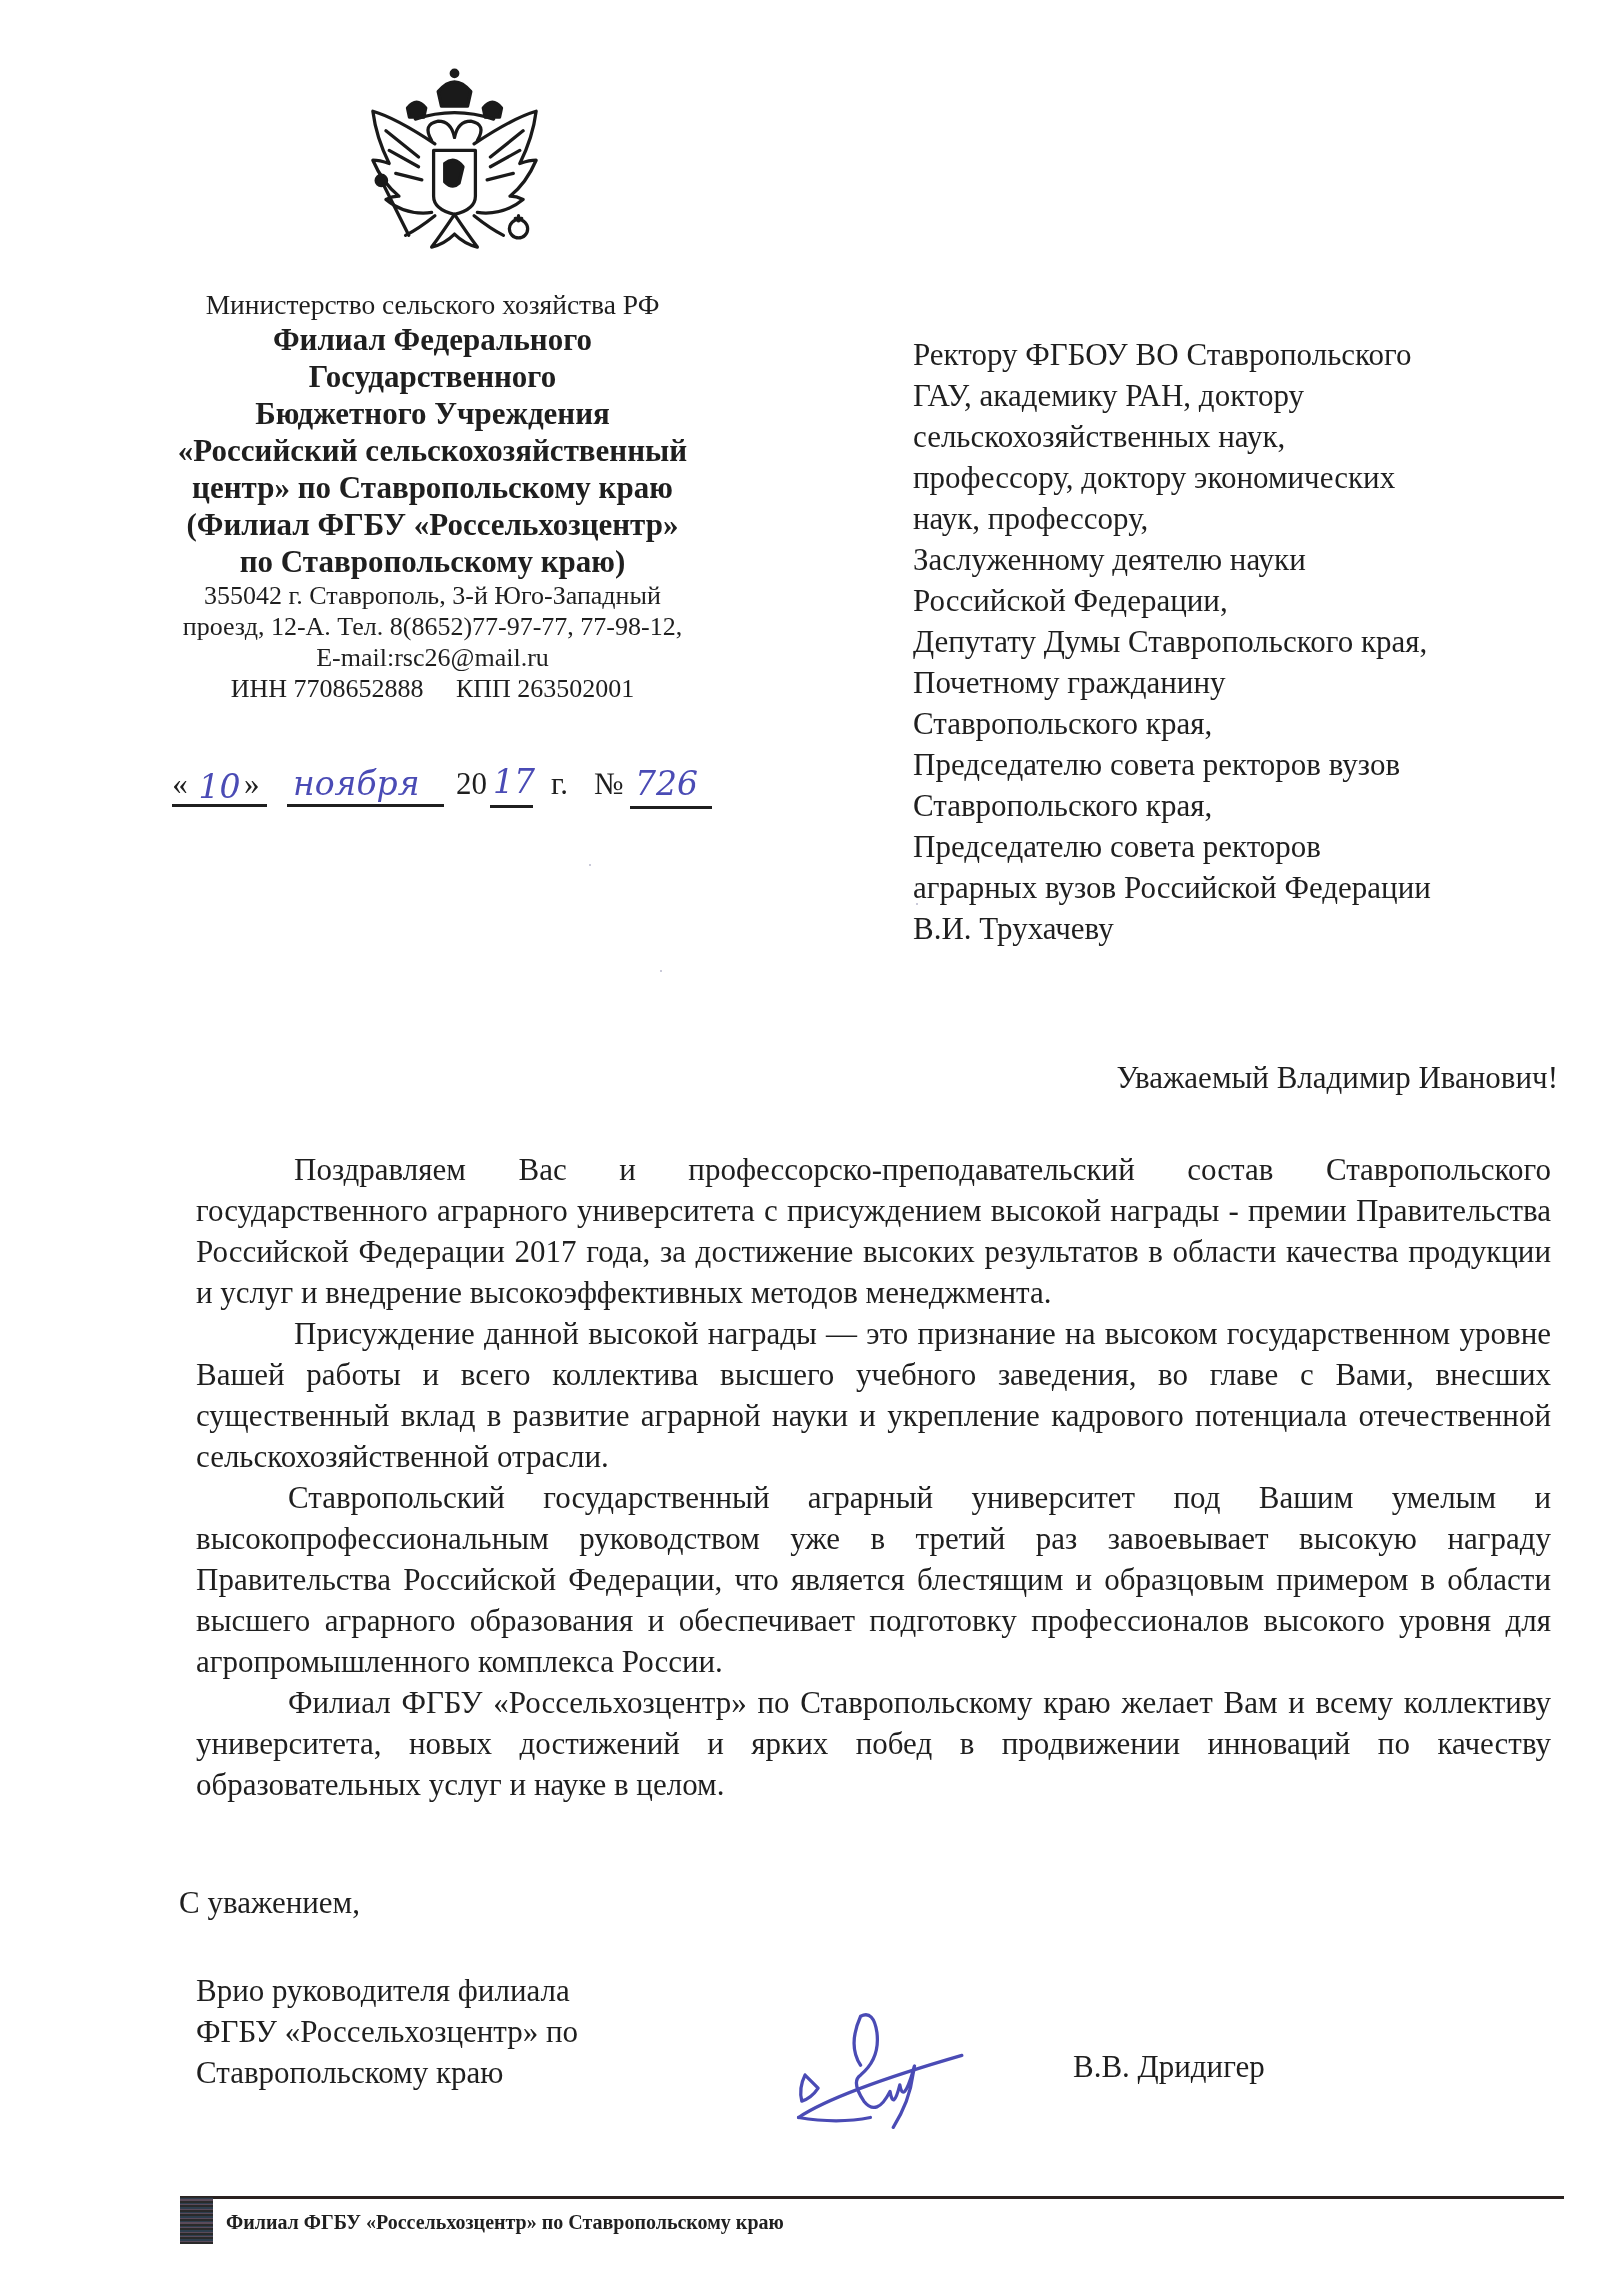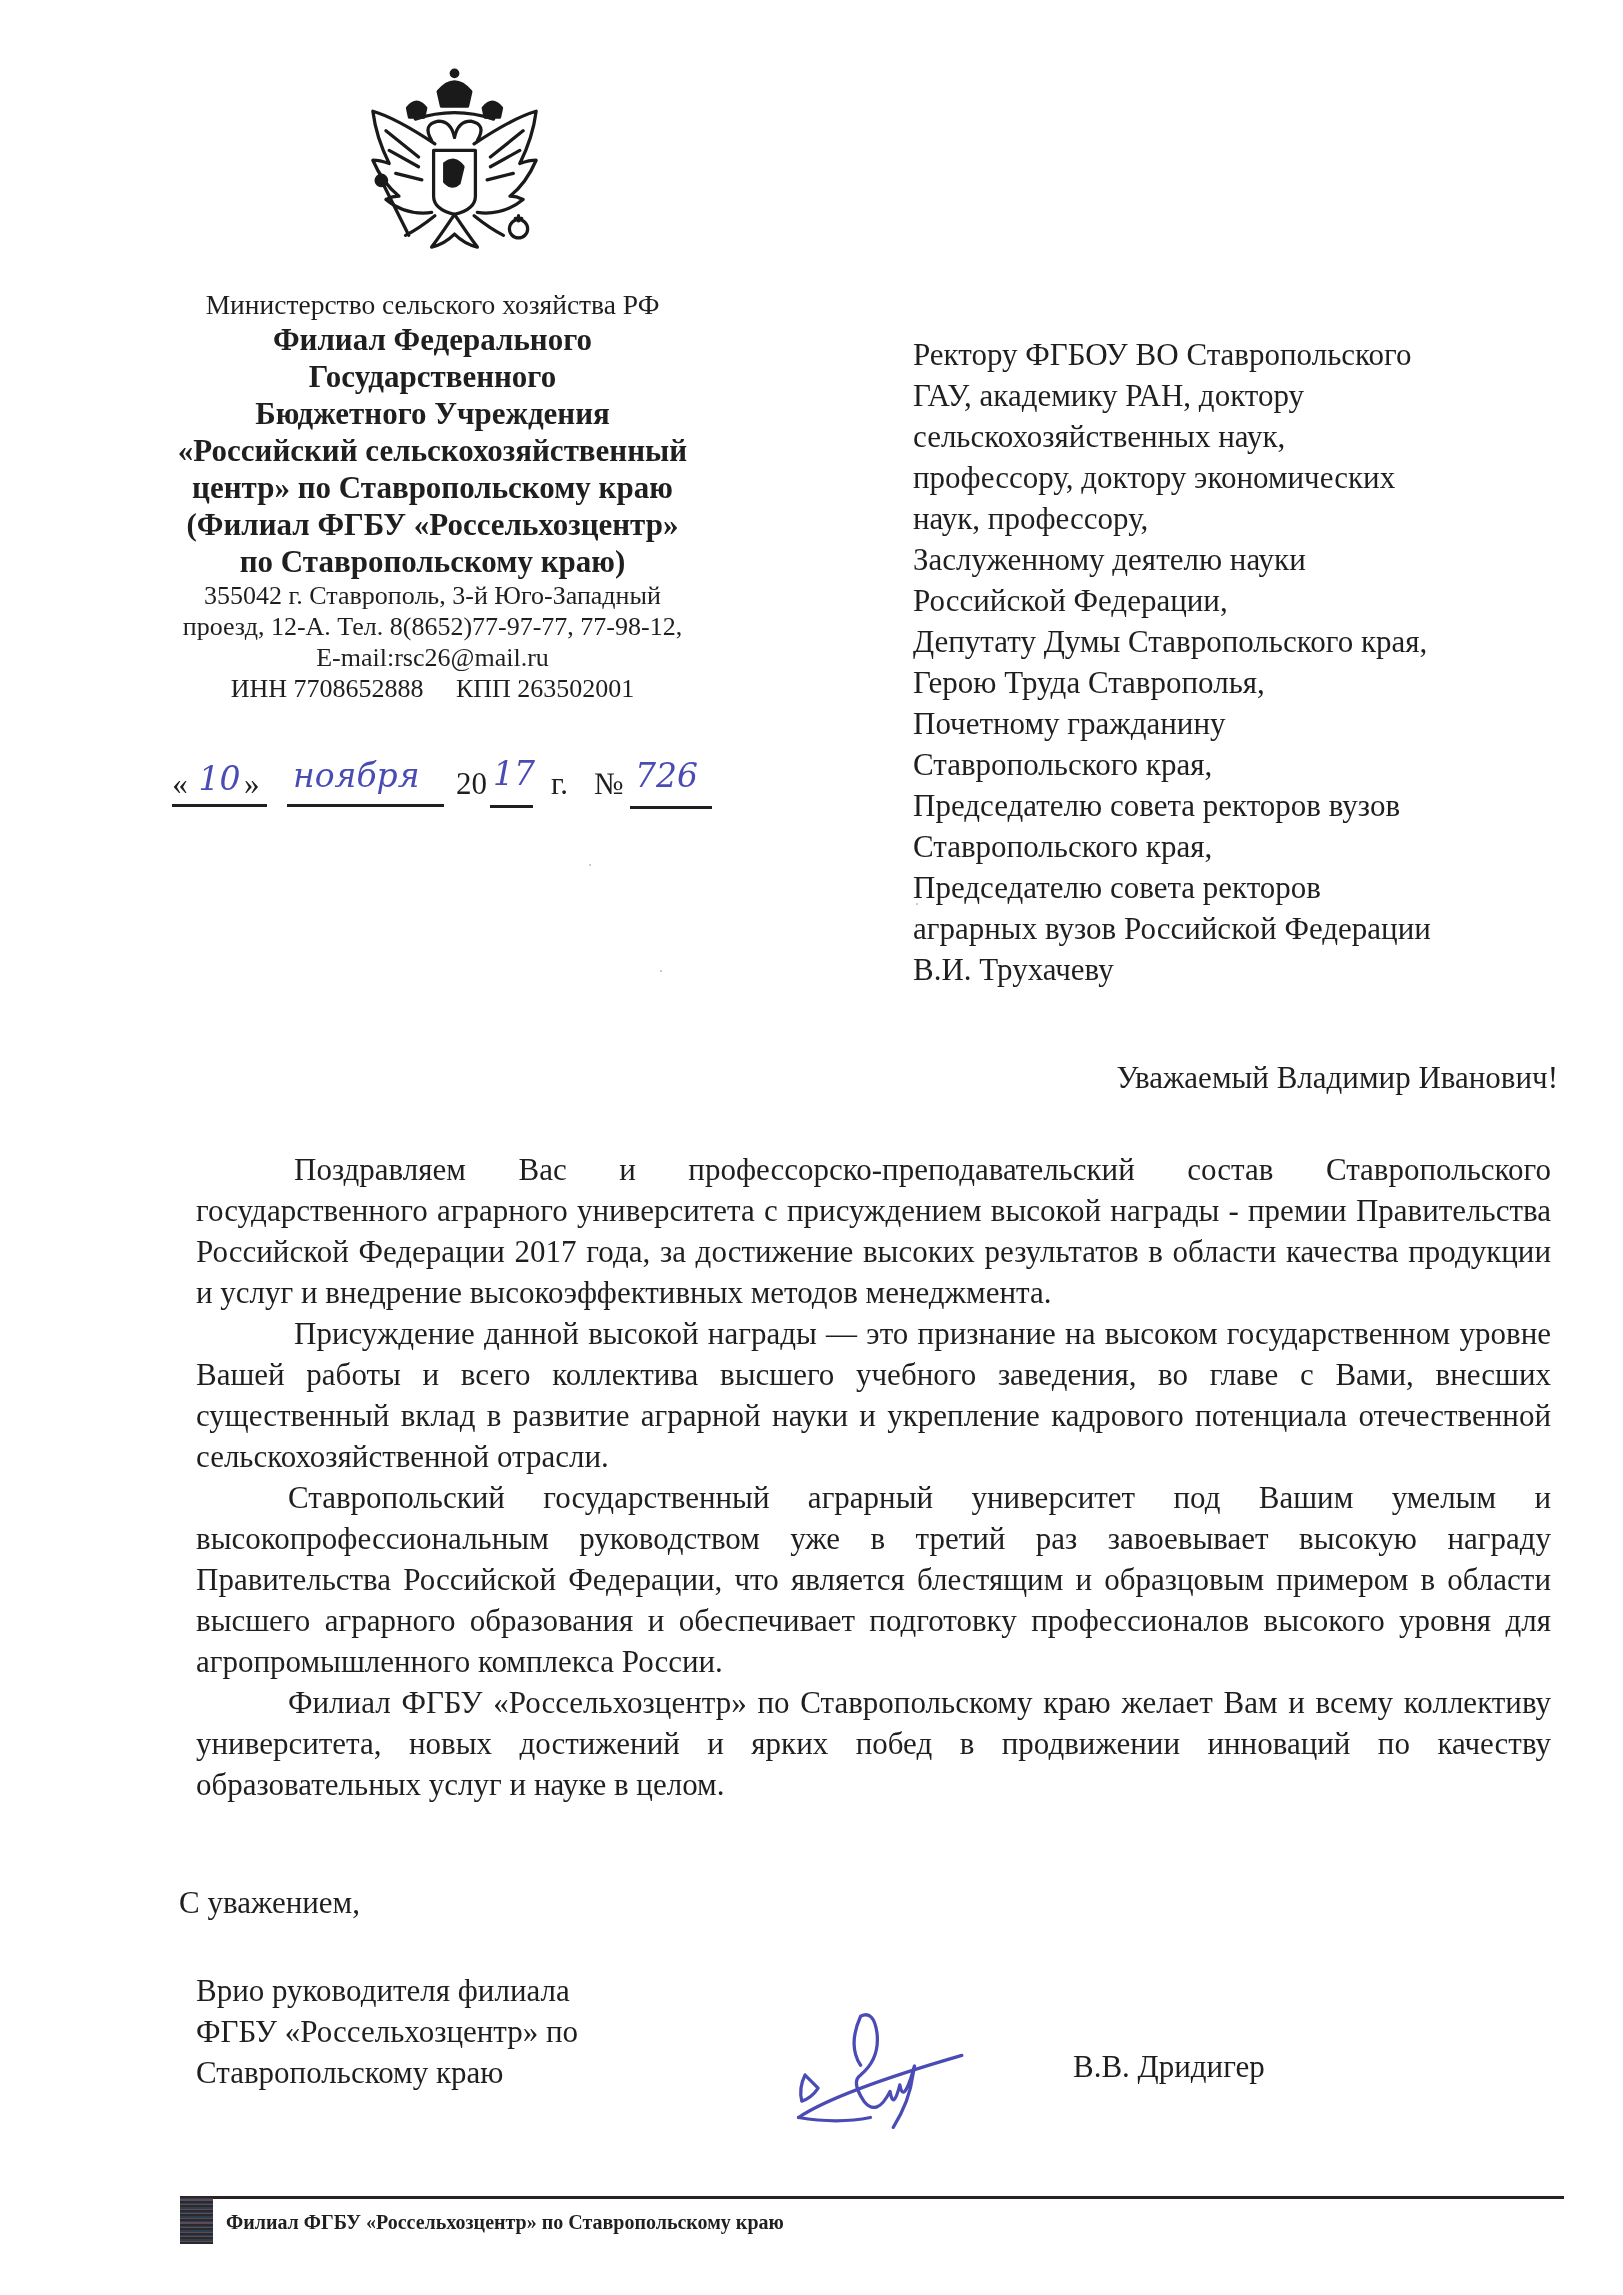--- a/index.html
+++ b/index.html
@@ -14,21 +14,21 @@
   #letterhead { left: 151px; top: 288px; width: 563px; text-align: center; }
   .lh-ministry { font-size: 27.5px; line-height: 33px; }
   .lh-org { font-size: 31px; line-height: 37px; font-weight: bold; }
   .lh-contact { font-size: 26px; line-height: 31px; }
 
   
   #dateline { left: 169px; top: 759px; width: 550px; height: 52px; font-size: 31px; }
   .dl-item { position: absolute; top: 6.5px; }
   .underline { position: absolute; height: 2.6px; background: #1f1f1f; }
   .hand { position: absolute; font-family: "DejaVu Serif", serif; font-style: italic;
-          color: #4a4bb5; font-size: 33px; }
+          color: #4a4bb5; font-size: 33px; margin-top: 8px; }
 
   
   #recipient { left: 913px; top: 334px; width: 641px; font-size: 31px; line-height: 41px; }
   #recipient div { white-space: nowrap; }
 
   
   #salutation { left: 183px; top: 1060px; width: 1375px; text-align: right; font-size: 31px; }
 
   
   #body { left: 196px; top: 1149px; width: 1355px; font-size: 31px; line-height: 41px; }
@@ -117,21 +117,20 @@
 
 <div id="recipient" class="abs">
   <div>Ректору ФГБОУ ВО Ставропольского</div>
   <div>ГАУ, академику РАН, доктору</div>
   <div>сельскохозяйственных наук,</div>
   <div>профессору, доктору экономических</div>
   <div>наук, профессору,</div>
   <div>Заслуженному деятелю науки</div>
   <div>Российской Федерации,</div>
   <div>Депутату Думы Ставропольского края,</div>
-  <div>Герою Труда Ставрополья,</div>
   <div>Почетному гражданину</div>
   <div>Ставропольского края,</div>
   <div>Председателю совета ректоров вузов</div>
   <div>Ставропольского края,</div>
   <div>Председателю совета ректоров</div>
   <div>аграрных вузов Российской Федерации</div>
   <div>В.И. Трухачеву</div>
 </div>
 
 <div id="salutation" class="abs">Уважаемый Владимир Иванович!</div>

